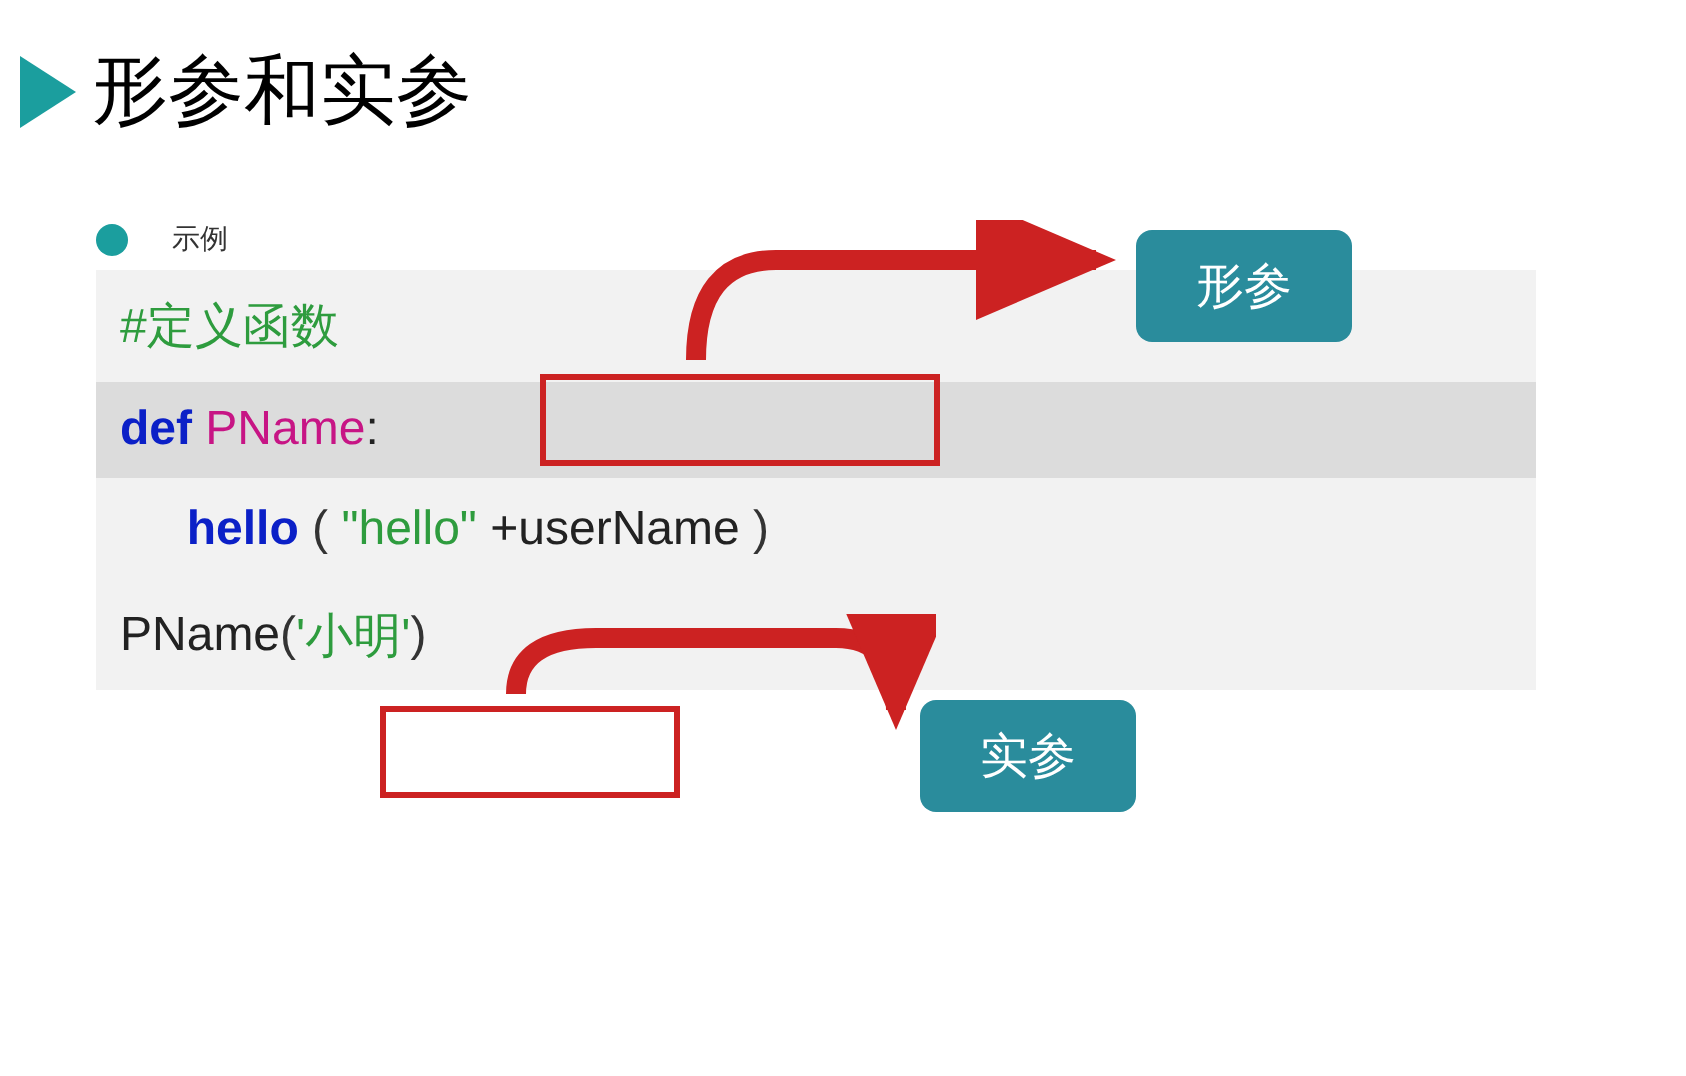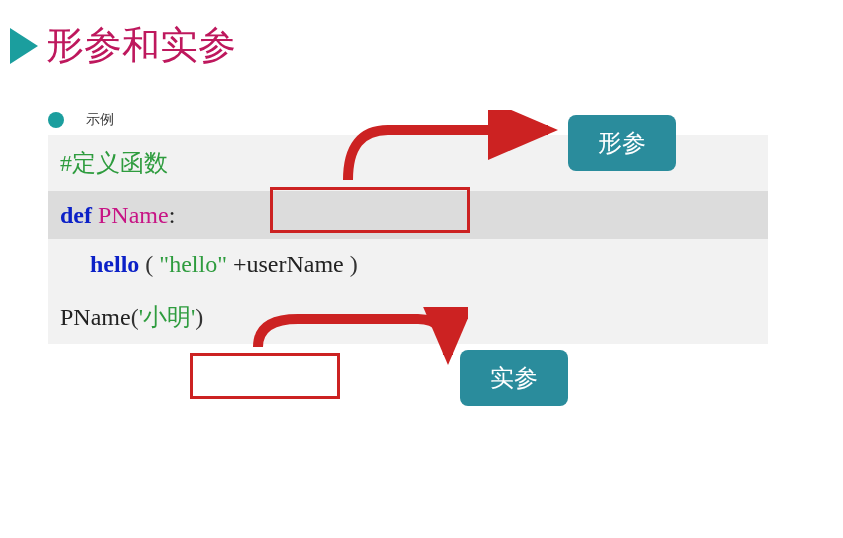--- a/index.html
+++ b/index.html
@@ -19,21 +19,21 @@
     .triangle-icon {
       width: 0;
       height: 0;
       border-left: 28px solid #1b9e9e;
       border-top: 18px solid transparent;
       border-bottom: 18px solid transparent;
       margin-right: 8px;
     }
     .title {
       font-size: 38px;
-      color: #be185d;
+      color: #000000;
       font-weight: 300;
     }
     .bullet-row {
       display: flex;
       align-items: center;
       margin-left: 48px;
       margin-top: 30px;
       margin-bottom: 6px;
     }
     .dot-icon {
@@ -46,21 +46,21 @@
     .bullet-text {
       font-size: 14px;
       color: #333;
     }
     .code-container {
       margin-left: 48px;
       width: 720px;
       position: relative;
     }
     .code-line {
-      font-family: Liberation Serif, serif;
+      font-family: Liberation Sans, sans-serif;
       font-size: 24px;
       padding: 12px 12px;
       position: relative;
     }
     .line1 { background: #f2f2f2; }
     .line2 { background: #dcdcdc; height: 48px; display: flex; align-items: center; }
     .line3 { background: #f2f2f2; }
     .line4 { background: #ffffff; }
     .line5 { background: #f2f2f2; height: 54px; display: flex; align-items: center; }
     .comment { color: #2e9c3e; }

